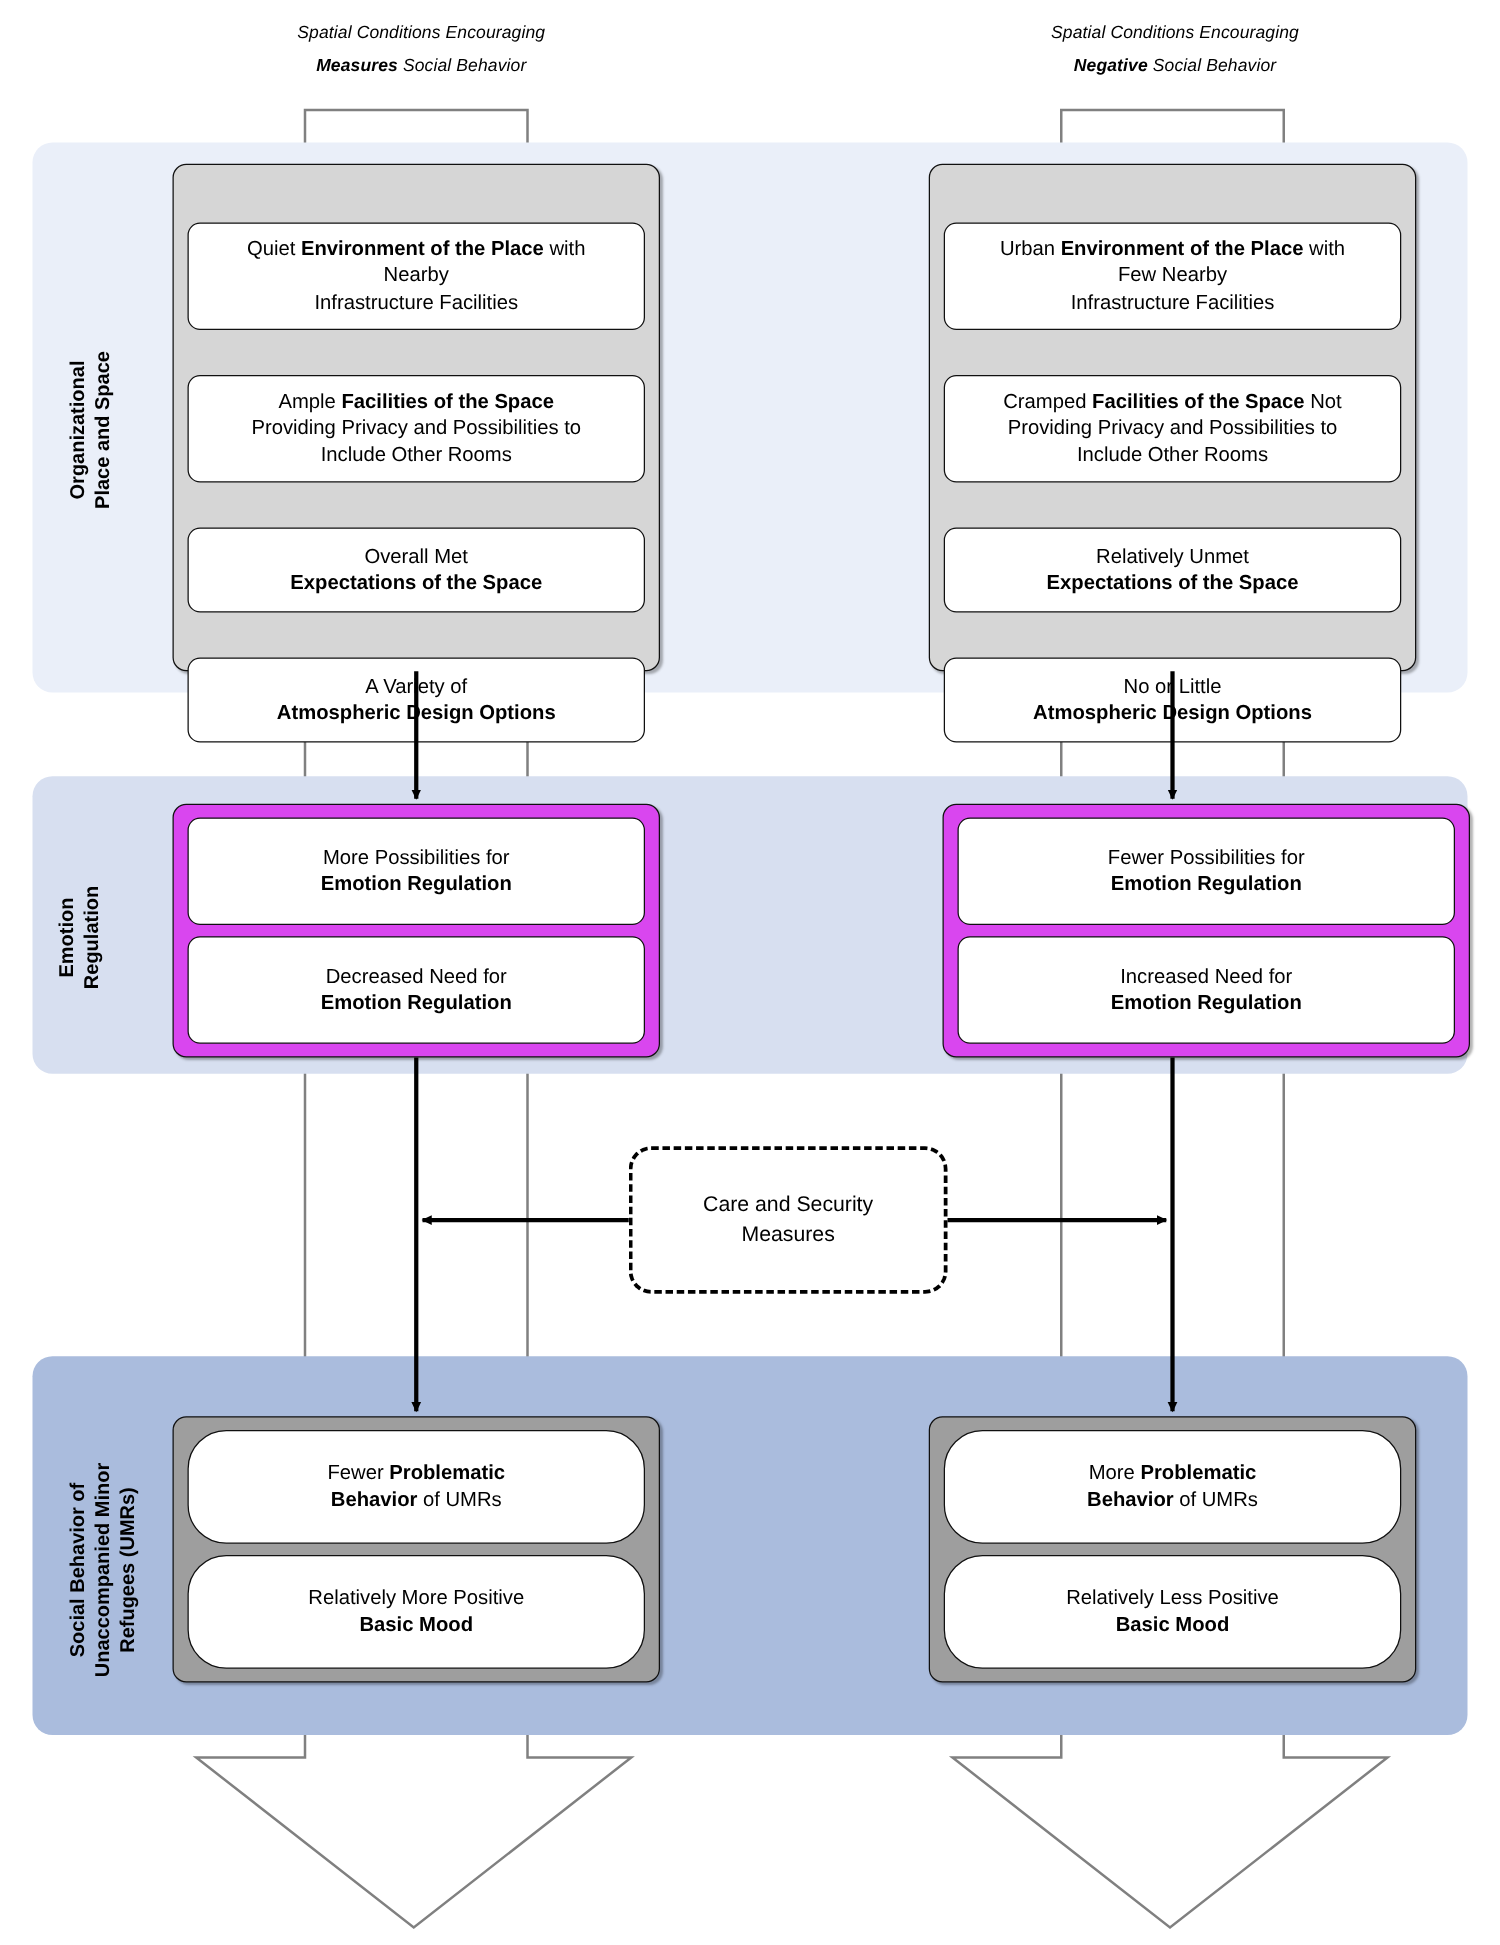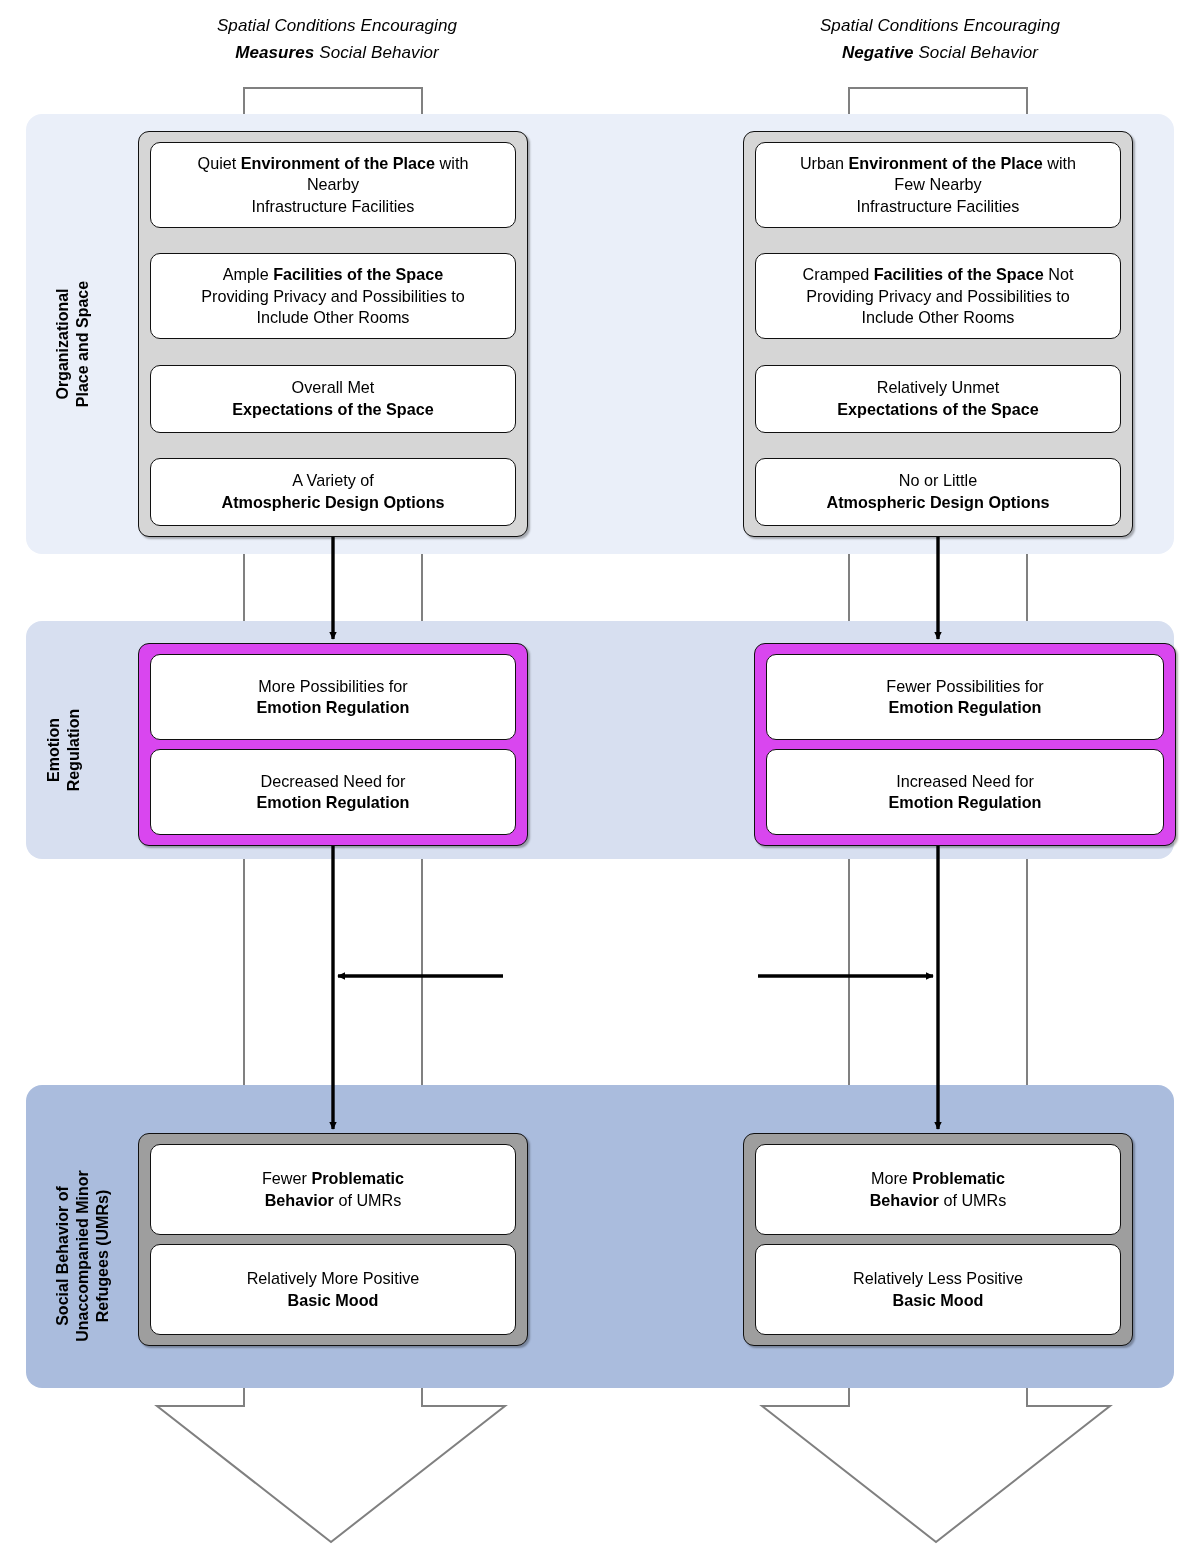--- a/index.html
+++ b/index.html
@@ -16,21 +16,21 @@
 
   
   #bgarrows { position:absolute; left:0; top:0; width:1200px; height:1556px; }
 
   
   .col-header {
     position:absolute; top:12px;
     width:420px;
     text-align:center;
     font-style:italic;
-    font-size:17px;
+    font-size:14px;
     line-height:27px;
     letter-spacing:0.1px;
   }
   .col-header b { font-weight:bold; font-style:italic; }
   #hdr-left  { left:127px; }
   #hdr-right { left:730px; }
 
   
   .band {
     position:absolute;
@@ -80,33 +80,33 @@
     font-size:16.2px;
     line-height:21.5px;
     padding:4px 8px;
     white-space:pre-line;
   }
   .cell b { font-weight:bold; }
 
   
   #g1l { left:138px; top:131px; width:390px; height:406px; }
   #g1r { left:743px; top:131px; width:390px; height:406px; }
-  #g1l .cell, #g1r .cell { flex:0 0 auto; }
+  #g1l .cell, #g1r .cell { flex:0 0 auto;margin-top:36px; }
   .b1c-tall { height:86px; }
   .b1c-short { height:68px; }
 
   
   #g2l { left:138px; top:643px; width:390px; height:203px; }
   #g2r { left:743px; top:643px; width:422px; height:203px;margin-left:11px; }
   .b2c { height:86px; }
 
   
   #g3l { left:138px; top:1133px; width:390px; height:213px; }
   #g3r { left:743px; top:1133px; width:390px; height:213px; }
-  .b3c { height:91px; }
+  .b3c { height:91px;border-radius:31px; }
 
   
   #care-box {
     position:absolute;
     left:503px; top:917px;
     width:255px; height:118px;
     border:3px dashed #000;
     border-radius:18px;
     background:#fff;
     display:flex; align-items:center; justify-content:center;
@@ -196,20 +196,22 @@
     <div class="cell b3c"><span>Relatively More Positive
 <b>Basic Mood</b></span></div>
   </div>
   <div class="group dark" id="g3r">
     <div class="cell b3c"><span>More <b>Problematic
 Behavior</b> of UMRs</span></div>
     <div class="cell b3c"><span>Relatively Less Positive
 <b>Basic Mood</b></span></div>
   </div>
 
+  <div id="care-box">Care and Security
+Measures</div>
 
   <svg id="connectors" viewBox="0 0 1200 1556">
     <defs>
       <marker id="ah" markerWidth="9" markerHeight="9" refX="7.4" refY="4.5" orient="auto" markerUnits="userSpaceOnUse">
         <path d="M0,0.6 L8.2,4.5 L0,8.4 z" fill="#000"></path>
       </marker>
       <marker id="ah2" markerWidth="9" markerHeight="9" refX="7.4" refY="4.5" orient="auto" markerUnits="userSpaceOnUse">
         <path d="M0,0.6 L8.2,4.5 L0,8.4 z" fill="#000"></path>
       </marker>
     </defs>

